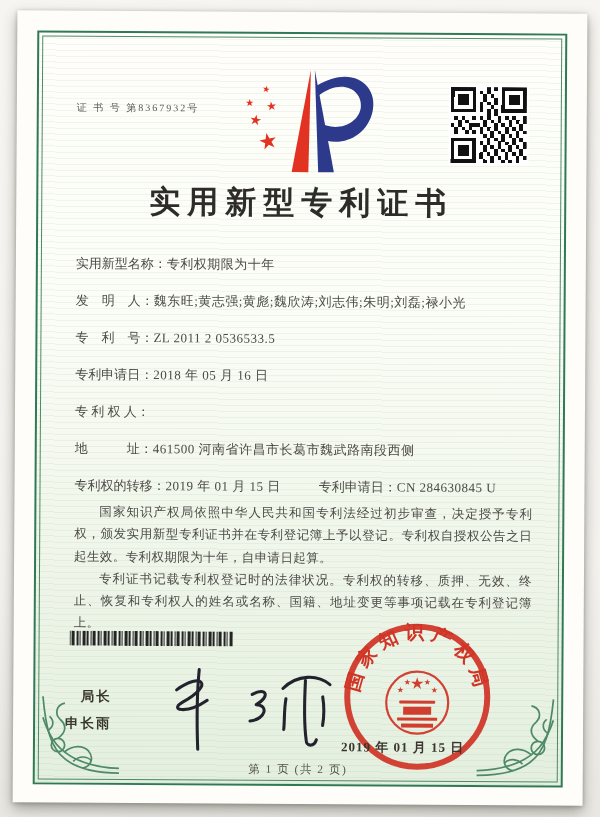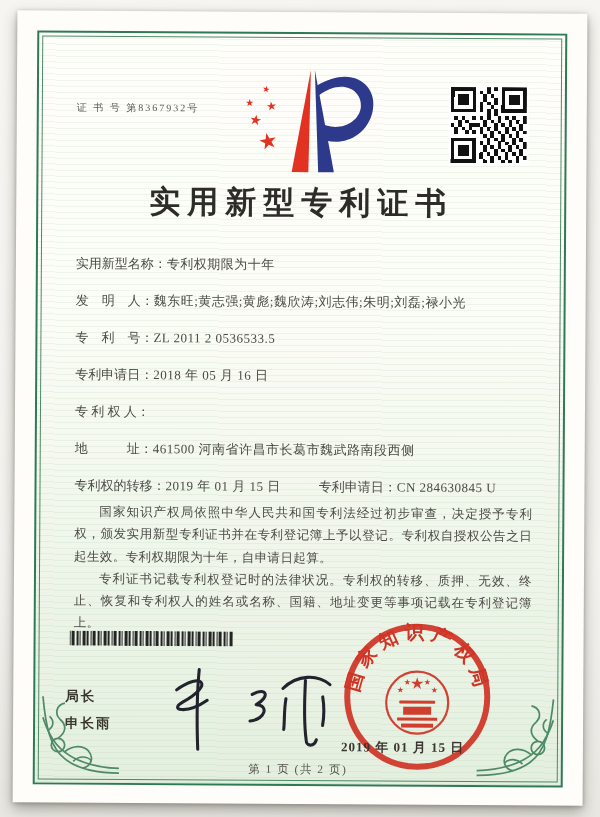--- a/index.html
+++ b/index.html
@@ -40,21 +40,21 @@
   .frow{display:flex;margin-bottom:23px;line-height:1.08;}
   .frow .lab{white-space:pre;flex:0 0 auto;}
   .frow .val{white-space:pre-wrap;letter-spacing:.5px;}
   .grant{display:flex;gap:38px;}
   .paras{
     position:absolute;left:38px;right:30px;top:468px;
     font-size:12.5px;color:#4c4b47;line-height:1.78;text-align:justify;
   }
   .paras p{margin:0;text-indent:2em;letter-spacing:.4px;}
   .barcode{position:absolute;left:34px;top:598px;width:168px;height:15px;}
-  .bureau{position:absolute;left:30px;top:650px;font-size:13.5px;color:#39382f;line-height:2.0;font-weight:600;letter-spacing:2px;}
+  .bureau{position:absolute;left:30px;top:650px;font-size:13.5px;color:#39382f;line-height:2.0;font-weight:600;letter-spacing:2px;text-align:right;}
   .bureau div{white-space:nowrap;}
   .signature{position:absolute;left:118px;top:628px;width:200px;height:92px;}
   .seal{position:absolute;left:302px;top:582px;width:160px;height:160px;}
   .seal-date{
     position:absolute;left:306px;top:704px;width:160px;
     font-size:13px;font-weight:700;color:#3a352f;letter-spacing:1px;white-space:nowrap;
   }
   .page-footer{
     position:absolute;left:0;right:0;bottom:7px;text-align:center;
     font-size:11.5px;color:#55544e;letter-spacing:1.5px;

